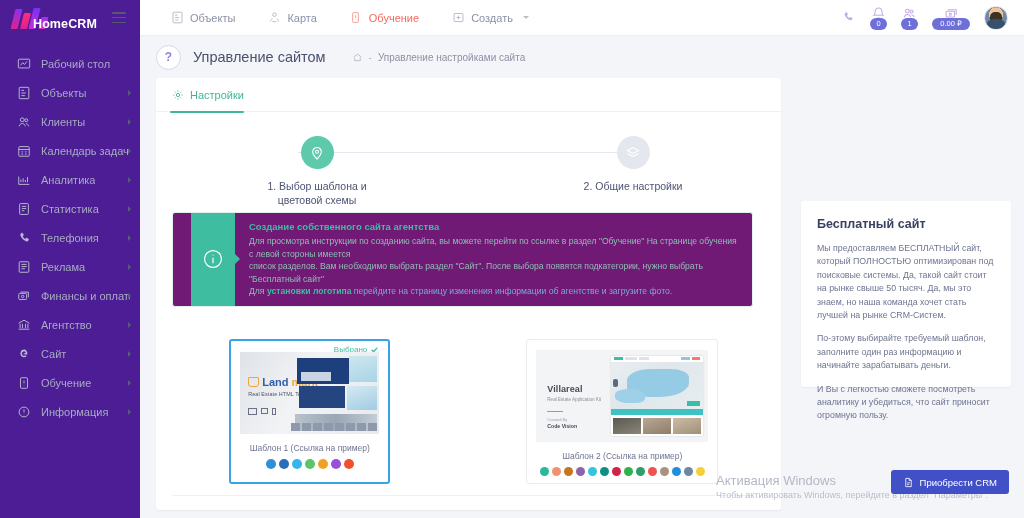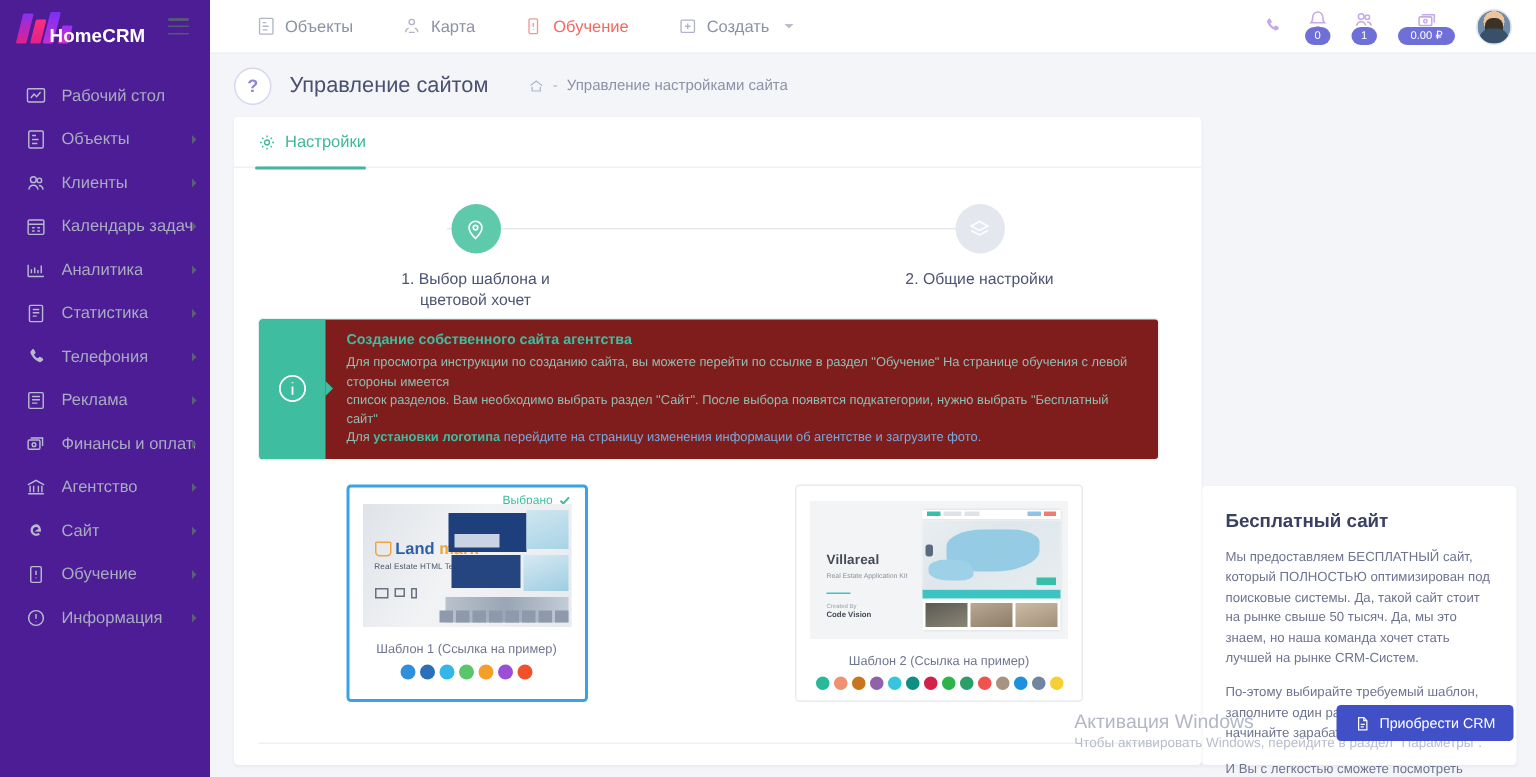--- a/index.html
+++ b/index.html
@@ -137,21 +137,21 @@
     color: #8f85d6; font-size: 12px; font-weight: bold;
     margin-right: 12px; flex: 0 0 25px;
   }
   .ph-title { font-size: 14.5px; color: #4a5070; font-weight: 400; }
   .breadcrumb { margin-left: 26px; display: flex; align-items: center; gap: 6px; font-size: 10px; color: #9ea2b8; }
   .bc-home svg { width: 11px; height: 11px; display: block; }
   .bc-sep { color: #b4b8ca; }
   .bc-current { color: #8d91a6; }
 
   
-  .content-row { display: flex; gap: 0; padding: 0 13px 0 16px; align-items: flex-end; }
+  .content-row { display: flex; gap: 20px; padding: 0 13px 0 16px; align-items: center; }
 
   .panel {
     background: #fff; border-radius: 3px;
     box-shadow: 0 1px 2px rgba(40,46,80,.06);
   }
   .panel-main { flex: 1 1 auto; min-width: 0; height: 432px; position: relative; overflow: hidden; }
   .panel-side { flex: 0 0 210px; padding: 16px 16px 18px; height: 186px; }
 
   
   .tabs { display: flex; border-bottom: 1px solid #eef0f5; padding-left: 14px; height: 34px; }
@@ -180,25 +180,26 @@
     display: flex; align-items: center; justify-content: center;
     margin: 0 auto 10px; color: #fff;
   }
   .step-circle svg { width: 16px; height: 16px; display: block; }
   .step-1 .step-circle { background: #5ec9ab; }
   .step-2 .step-circle { background: #e4e7ee; color: #fff; }
   .step-label { font-size: 10.5px; color: #4d5472; line-height: 14px; }
 
   
   .alert {
-    margin: 14px 28px 0 16px;
+    margin: 14px 28px 16px 16px;
     border: 1px solid #e2f1ed;
     border-radius: 3px;
     display: flex; min-height: 62px; overflow: hidden;
-    background: #7f1d1d;
+    background: #701a75;
+    padding-left: 18px;
   }
   .alert-ico {
     flex: 0 0 44px; background: #3fbda0;
     display: flex; align-items: center; justify-content: center;
     position: relative;
   }
   .alert-ico svg { width: 22px; height: 22px; display: block; }
   .alert-ico::after {
     content:''; position: absolute; right: -5px; top: 50%; transform: translateY(-50%);
     width: 0; height: 0;
@@ -601,21 +602,21 @@
 
           <div class="step step-1">
             <div class="step-circle">
               <svg viewBox="0 0 16 16" fill="none" stroke="#ffffff" stroke-width="1.1">
                   <path d="M8 14s4.3-4.2 4.3-7.2A4.3 4.3 0 008 2.5a4.3 4.3 0 00-4.3 4.3C3.7 9.8 8 14 8 14z"></path>
                   <circle cx="8" cy="6.7" r="1.5"></circle>
                 </svg>
             </div>
             <div class="step-label">
               <span>1. Выбор шаблона и</span><br>
-              <span>цветовой хочет</span>
+              <span>цветовой схемы</span>
             </div>
           </div>
 
           <div class="step step-2">
             <div class="step-circle">
               <svg viewBox="0 0 16 16" fill="none" stroke="#ffffff" stroke-width="1.1">
                   <path d="M8 2.6L2.4 5.6 8 8.6l5.6-3L8 2.6z"></path>
                   <path d="M2.4 8.6L8 11.6l5.6-3"></path>
                 </svg>
             </div>

